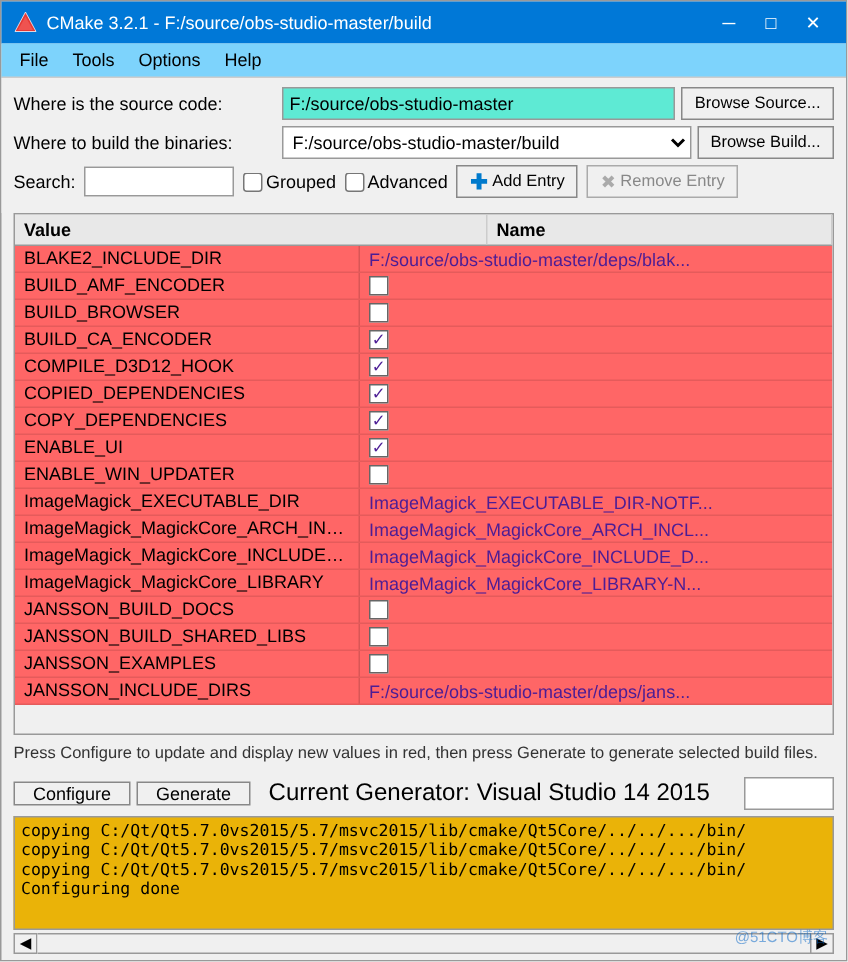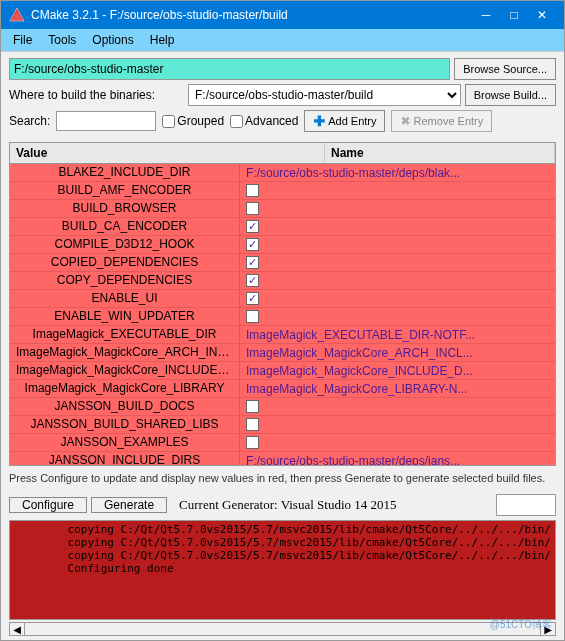--- a/index.html
+++ b/index.html
@@ -200,21 +200,20 @@
       padding: 1px 6px;
       font-size: 12px;
       overflow: hidden;
       text-overflow: ellipsis;
       white-space: nowrap;
     }
     .td-name {
       width: 230px;
       border-right: 1px solid rgba(0,0,0,0.15);
       color: #000;
-      text-align: center;
     }
     .td-value {
       flex: 1;
       color: #4c1d95;
       display: flex;
       align-items: center;
       gap: 4px;
     }
     .cb-value {
       width: 13px;
@@ -242,35 +241,33 @@
     }
     .action-btn {
       height: 16px;
       padding: 0 12px;
       background: #f0f0f0;
       border: 1px solid #888;
       cursor: pointer;
       font-size: 12px;
     }
     .generator-label {
-      font-size: 13px;
+      font-size: 16px;
       padding: 0 8px;
       flex: 1;
-      font-family: Liberation Serif, serif;
     }
     .log-area {
       margin: 0 8px;
       border: 1px solid #999;
-      background: #b91c1c;
-      height: 100px;
+      background: #eab308;
+      height: 76px;
       overflow: hidden;
       flex-shrink: 0;
       display: flex;
       flex-direction: column;
-      align-items: flex-end;
     }
     .log-content {
       flex: 1;
       overflow-y: auto;
       padding: 2px 4px;
       font-size: 11px;
       font-family: monospace;
       color: #000;
     }
     .log-content::-webkit-scrollbar { width: 14px; }
@@ -335,20 +332,21 @@
 
   <div class="menu-bar">
     <span class="menu-item">File</span>
     <span class="menu-item">Tools</span>
     <span class="menu-item">Options</span>
     <span class="menu-item">Help</span>
   </div>
 
   <div class="form-area">
     <div class="form-row">
+      <span class="form-label">Where is the source code:</span>
       <input class="form-input" type="text" value="F:/source/obs-studio-master" style="">
       <button class="form-btn">Browse Source...</button>
     </div>
     <div class="form-row">
       <span class="form-label">Where to build the binaries:</span>
       <select class="select-input">
         <option>F:/source/obs-studio-master/build</option>
       </select>
       <button class="form-btn">Browse Build...</button>
     </div>

